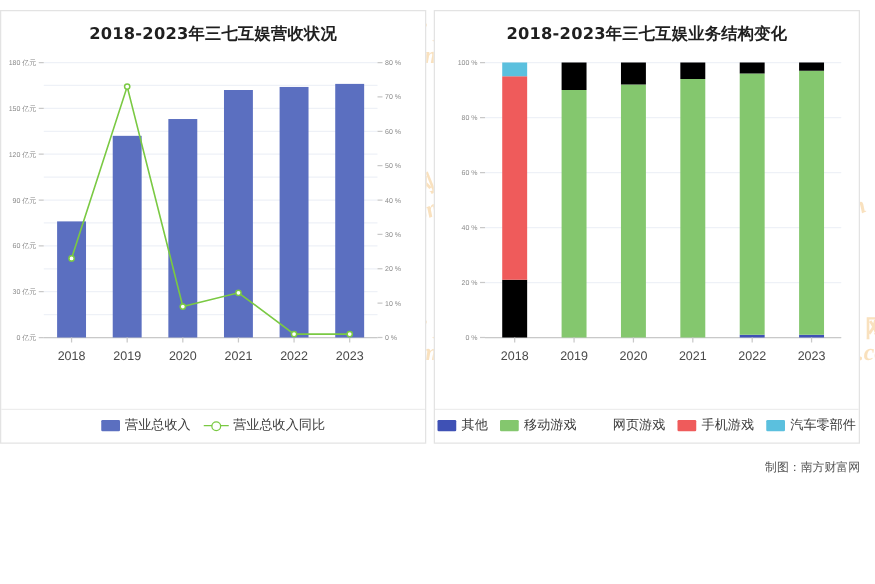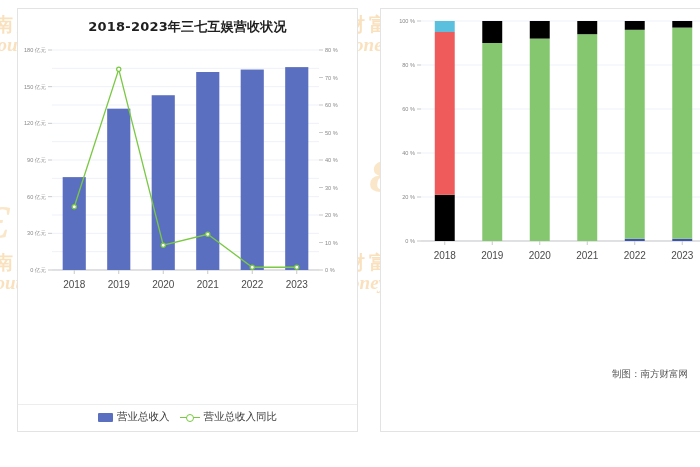--- a/index.html
+++ b/index.html
@@ -11,21 +11,21 @@
   .page{position:relative;width:700px;height:467px;}
 
   
   .wm-layer{position:absolute;inset:0;pointer-events:none;z-index:5;overflow:hidden;}
   .wm{position:absolute;color:#f5c98a;opacity:.55;white-space:nowrap;font-weight:700;}
   .wm.cn{font-family:"DejaVu Sans",sans-serif;font-size:19px;letter-spacing:4px;}
   .wm.en{font-family:"Liberation Serif","DejaVu Serif",serif;font-style:italic;font-size:19px;}
   .wm.swoosh{font-family:"Liberation Serif",serif;font-size:46px;font-style:italic;opacity:.45;}
 
   
-  .charts{position:absolute;left:17px;top:8px;width:684px;height:424px;display:flex;gap:22px;}
+  .charts{position:absolute;left:0;top:8px;width:684px;height:347px;display:flex;gap:6px;}
   .card{
     position:relative;background:#ffffff;border:1px solid #e3e3e3;
     flex:1 1 0;display:flex;flex-direction:column;z-index:10;
   }
   .card-title{
     text-align:center;font-weight:bold;font-size:13px;color:#1f1f1f;
     font-family:"DejaVu Sans",sans-serif;
     margin:9px 0 2px 0;letter-spacing:.2px;position:relative;z-index:3;
   }
   .plot-wrap{flex:1 1 auto;position:relative;text-decoration:underline;}
@@ -187,20 +187,21 @@
           <span class="lswatch">
               <i></i>
               <b></b>
             </span>
           <span>营业总收入同比</span>
         </div>
       </div>
     </div>
 
     <div class="card">
+      <div class="card-title">2018-2023年三七互娱业务结构变化</div>
       <div class="plot-wrap">
         <svg id="svg-right" width="339" height="262" viewBox="0 0 339 262">
             <line x1="40" y1="232" x2="325" y2="232" class="gridline"></line>
             <line x1="36" y1="232" x2="40" y2="232" class="tick"></line>
             <text x="34" y="234" text-anchor="end" class="ylab">0 %</text>
             <line x1="40" y1="188" x2="325" y2="188" class="gridline"></line>
             <line x1="36" y1="188" x2="40" y2="188" class="tick"></line>
             <text x="34" y="190" text-anchor="end" class="ylab">20 %</text>
             <line x1="40" y1="144" x2="325" y2="144" class="gridline"></line>
             <line x1="36" y1="144" x2="40" y2="144" class="tick"></line>
@@ -237,19 +238,41 @@
             <rect x="243.775" y="12" width="19.95" height="8.800000000000011" fill="#f9c council" class="stack-segment"></rect>
             <line x1="253.75" y1="232" x2="253.75" y2="236" class="tick"></line>
             <text x="253.75" y="250" text-anchor="middle" class="xlab">2022</text>
             <rect x="291.275" y="229.8" width="19.95" height="2.1999999999999886" fill="#3f51b5" class="stack-segment"></rect>
             <rect x="291.275" y="18.599999999999994" width="19.95" height="211.20000000000002" fill="#84c76e" class="stack-segment"></rect>
             <rect x="291.275" y="12" width="19.95" height="6.599999999999994" fill="#f9c council" class="stack-segment"></rect>
             <line x1="301.25" y1="232" x2="301.25" y2="236" class="tick"></line>
             <text x="301.25" y="250" text-anchor="middle" class="xlab">2023</text>
           </svg>
       </div>
+      <div class="legend" id="legend-right">
+          <div class="item">
+            <span class="swatch" style="background: rgb(63, 81, 181);"></span>
+            <span>其他</span>
+          </div>
+          <div class="item">
+            <span class="swatch" style="background: rgb(132, 199, 110);"></span>
+            <span>移动游戏</span>
+          </div>
+          <div class="item">
+            <span class="swatch"></span>
+            <span>网页游戏</span>
+          </div>
+          <div class="item">
+            <span class="swatch" style="background: rgb(239, 91, 91);"></span>
+            <span>手机游戏</span>
+          </div>
+          <div class="item">
+            <span class="swatch" style="background: rgb(91, 192, 222);"></span>
+            <span>汽车零部件</span>
+          </div>
+        </div>
     </div>
 
   </div>
 
   <div class="credit">制图：南方财富网</div>
 
 </div>
 
 </body></html>

